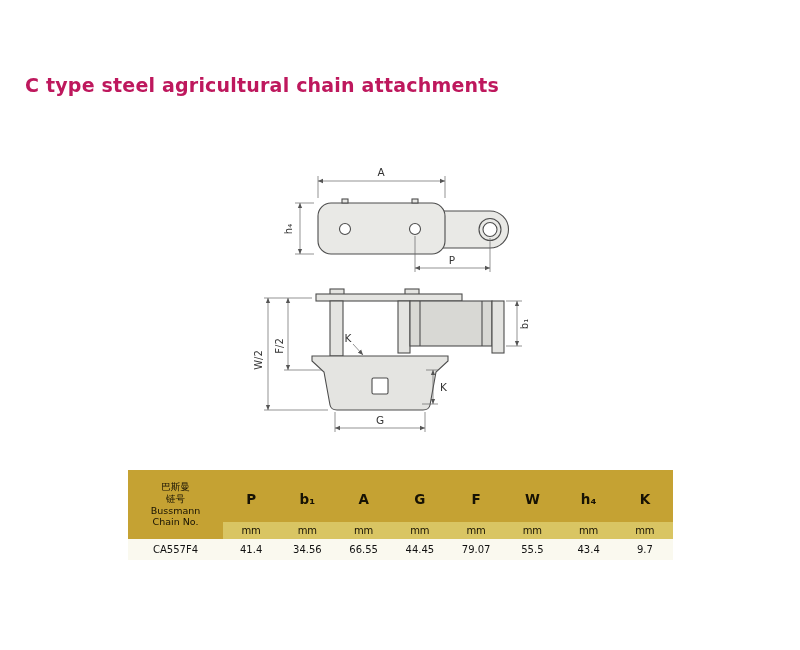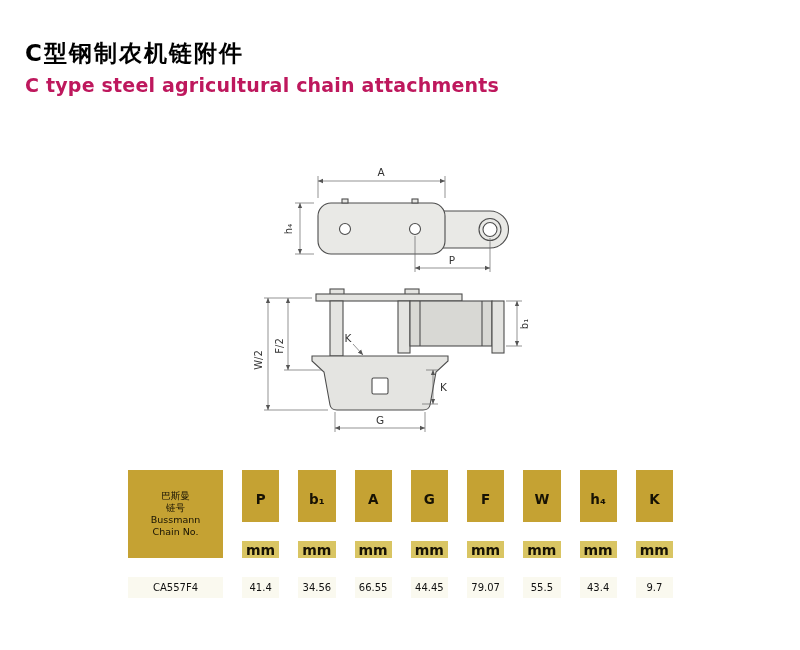--- a/index.html
+++ b/index.html
@@ -22,58 +22,56 @@
 
   .drawing { position:absolute; left:250px; top:158px; }
 
   
   .spec-table { position:absolute; left:128px; top:470px; width:545px; }
   .t-grid {
     display:grid;
     grid-template-columns:95px repeat(8, 1fr);
     grid-template-rows:52px 17px 21px;
     width:100%;
-    gap:19px;
   }
   .chain-head {
     grid-column:1; grid-row:1 / span 2;
     background:var(--gold);
     display:flex; flex-direction:column; align-items:center; justify-content:center;
     font-size:9.5px; line-height:1.25; text-align:center; white-space:pre-line;
     color:#171204;
   }
   .col-head {
     grid-row:1;
     background:var(--gold);
     display:flex; align-items:center; justify-content:center;
     padding-top:6px;
     font-size:13.5px; font-weight:bold; color:#171204;
   }
   .unit-cell {
     grid-row:2;
     background:var(--units);
     display:flex; align-items:center; justify-content:center;
-    font-size:14px; color:#171204;font-weight:bold;
+    font-size:10px; color:#171204;
   }
   .data-cell, .data-chain {
     grid-row:3;
     background:var(--rowbg);
     display:flex; align-items:center; justify-content:center;
     font-size:10px; color:#111;
   }
   .page { --gold:#C5A233; --units:#D9C563; --rowbg:#FAF9EF; }
 
   svg text { font-family:"DejaVu Sans","Liberation Sans",sans-serif; }
 </style>
 </head>
 <body>
 
 <div class="page">
 
-  <div class="title-zh">C型钢制农机链附件</div>
   <div class="title-en">C type steel agricultural chain attachments</div>
 
   <svg class="drawing" width="300" height="300" viewBox="0 0 300 300">
     <defs>
       <marker id="arr" viewBox="0 0 8 8" refX="7.5" refY="4" markerWidth="8" markerHeight="8" orient="auto-start-reverse">
         <path d="M0,0.8 L7.5,4 L0,7.2 Z" fill="#555"></path>
       </marker>
     </defs>
 
     <g stroke="#4d4d4d" stroke-width="1.1" fill="#e9e9e6">

